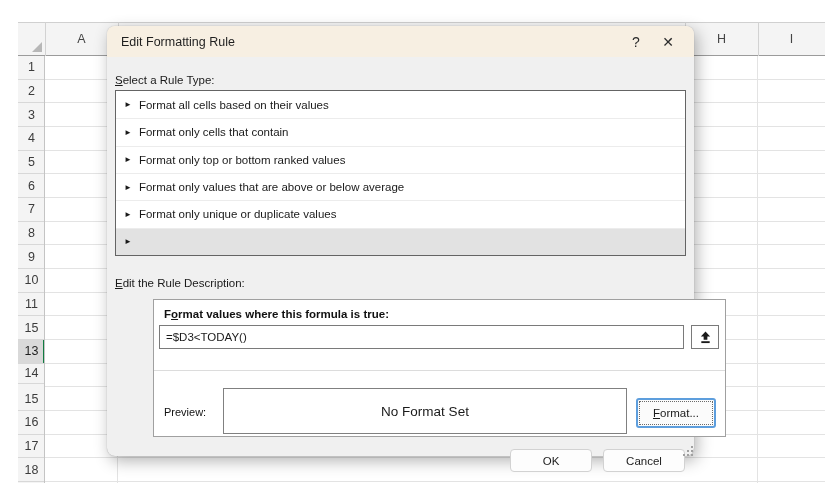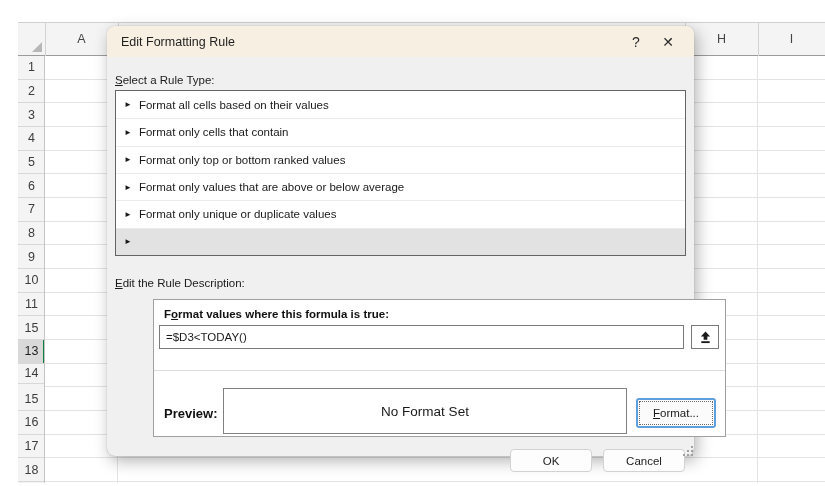--- a/index.html
+++ b/index.html
@@ -56,21 +56,21 @@
   .groupbox { position:absolute; left:6px; top:273px; width:573px; height:138px;
               background:#ffffff; border:1px solid #a0a0a0;margin-left:40px; }
   .formula-label { position:absolute; left:10px; top:8px; font-size:11.5px; font-weight:bold; color:#111; }
   .formula-input { position:absolute; left:5px; top:25px; width:525px; height:24px;
                    border:1px solid #7a7a7a; background:#fff; font-family:"Liberation Sans",sans-serif;
                    font-size:11.5px; color:#1a1a1a; padding:0 0 0 6px; outline:none; }
   .collapse-btn { position:absolute; left:537px; top:25px; width:28px; height:24px;
                   background:#ffffff; border:1px solid #7a7a7a; display:flex;
                   align-items:center; justify-content:center; }
   .gb-divider { position:absolute; left:0; top:70px; width:100%; height:1px; background:#dcdcdc; }
-  .preview-label { position:absolute; left:10px; top:106px; font-size:13px; font-weight:bold; color:#111; }
+  .preview-label { position:absolute; left:10px; top:106px; font-size:11px; font-weight:normal; color:#111; }
   .preview-box { position:absolute; left:69px; top:88px; width:404px; height:46px;
                  background:#ffffff; border:1px solid #808080; display:flex;
                  align-items:center; justify-content:center; font-size:13.5px; color:#1a1a1a; }
   .format-btn { position:absolute; left:482px; top:98px; width:80px; height:30px;
                 background:#fbfbfb; border:2px solid #5d9edd; border-radius:3px;
                 font-size:11.5px; color:#1a1a1a; display:flex; align-items:center;
                 justify-content:center; cursor:default; }
   .format-btn .focus-dotted { position:absolute; left:1px; right:1px; top:1px; bottom:1px;
                 border:1px dotted #6b6b6b; pointer-events:none; }
 

